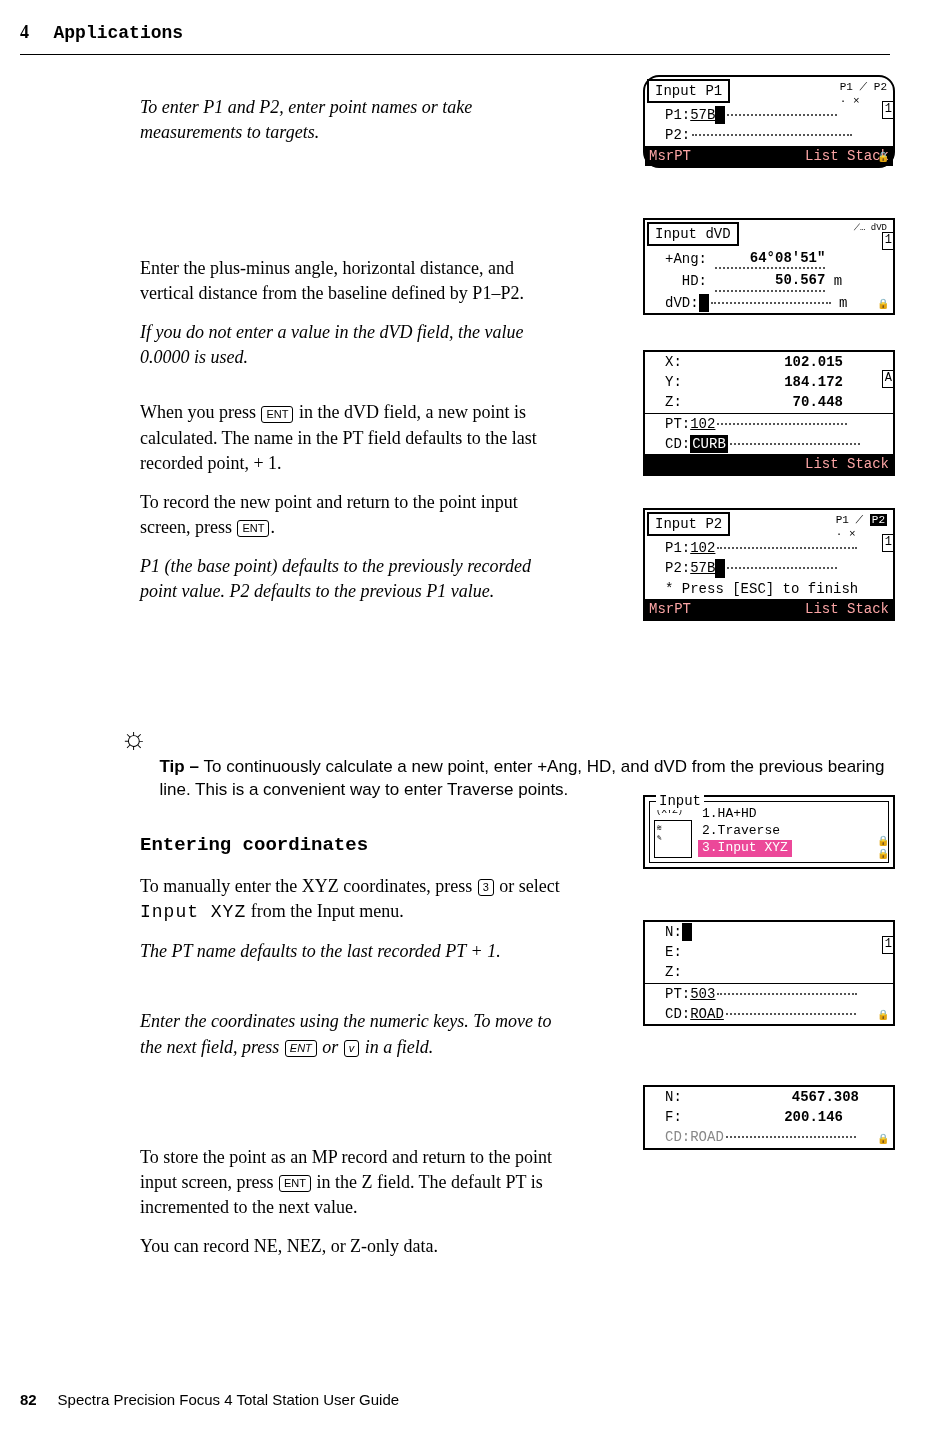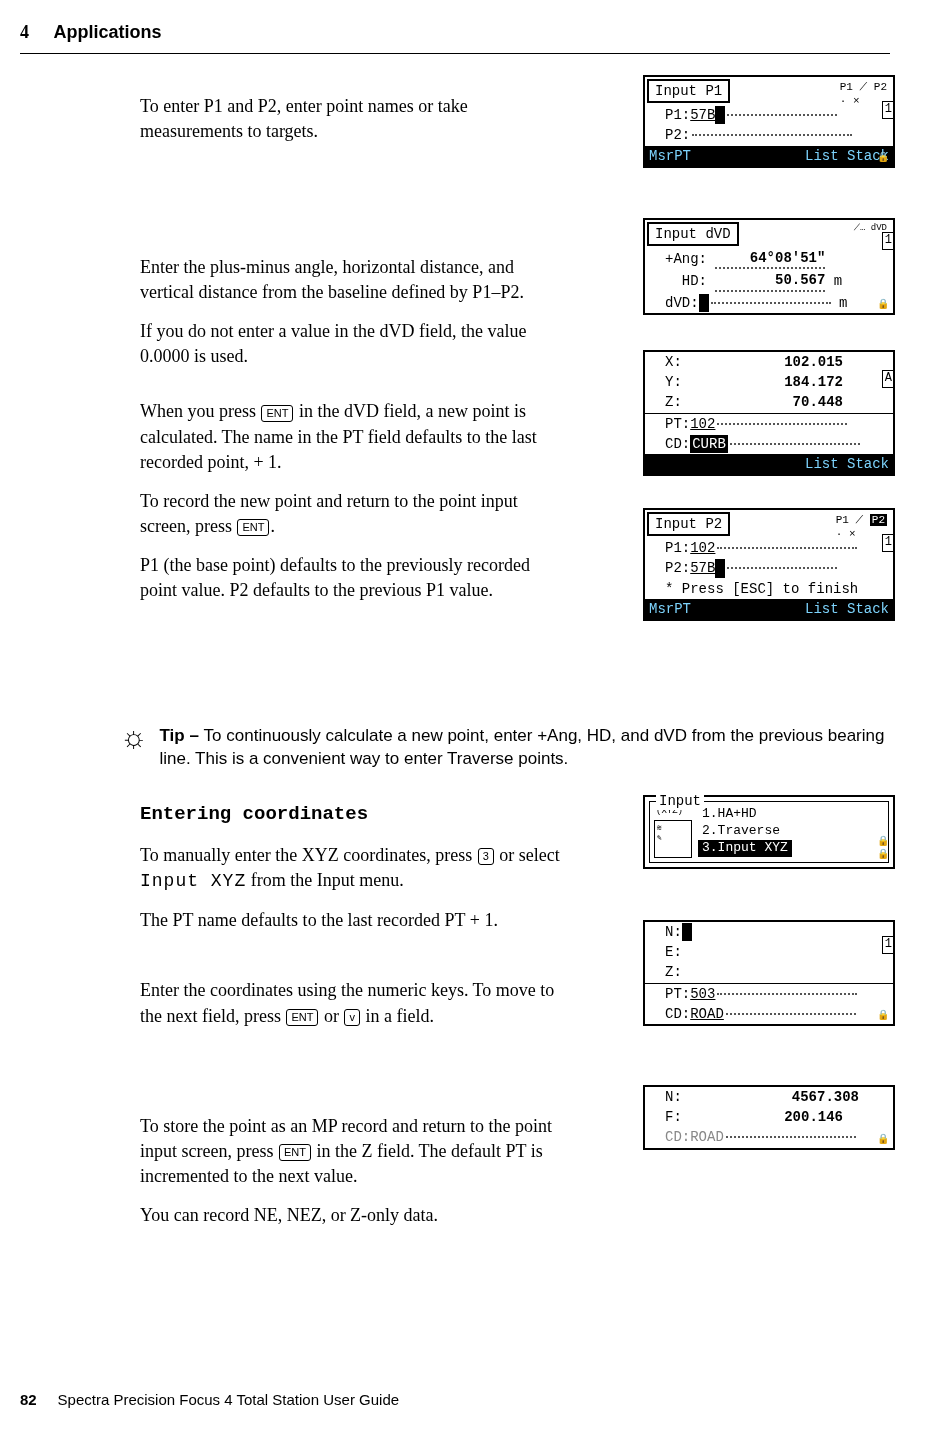--- a/index.html
+++ b/index.html
@@ -13,27 +13,27 @@
       background: #fff;
       position: relative;
       padding: 20px 40px 40px 20px;
     }
     .header-line {
       border-bottom: 1px solid #000;
       padding-bottom: 8px;
       margin-bottom: 40px;
     }
     .chapter-num { font-weight: bold; font-size: 18px; }
-    .chapter-title { font-family: Liberation Sans, sans-serif; font-weight: bold; margin-left: 20px; }
+    .chapter-title { font-family: Liberation Mono, monospace; font-weight: bold; margin-left: 20px; }
     .content-col {
       width: 430px;
       margin-left: 120px;
     }
     .para { margin-bottom: 14px; }
-    .block { margin-bottom: 30px; }
+    .block { margin-bottom: 30px; font-style: italic; }
     .key {
       display: inline-block;
       border: 1px solid #000;
       border-radius: 3px;
       padding: 0 4px;
       font-family: Arial, sans-serif;
       font-size: 11px;
       line-height: 15px;
       vertical-align: middle;
       margin: 0 1px;
@@ -53,21 +53,21 @@
       border: 2px solid #000;
       display: inline-block;
       padding: 1px 6px;
       margin: 2px;
       font-family: 'Courier New', monospace;
     }
     .screen-row { padding: 1px 20px; display: flex; align-items: center; }
     .dotted { border-bottom: 2px dotted #555; display: inline-block; min-width: 80px; margin-left: 2px; }
     .screen-bottom {
       background: #000;
-      color: #7dd3fc;
+      color: #fca5a5;
       padding: 1px 4px;
       display: flex;
       justify-content: space-between;
       font-family: 'Courier New', monospace;
     }
     .inv { background: #000; color: #fff; padding: 0 2px; }
     .cursor { background: #000; color: #000; display: inline-block; width: 10px; }
     .side-badge {
       position: absolute;
       right: -2px;
@@ -77,21 +77,21 @@
       padding: 0 2px;
     }
     .lock-icon {
       position: absolute;
       right: 3px;
       font-size: 10px;
     }
     .icon-corner { position: absolute; right: 6px; top: 3px; font-size: 11px; }
     .tip-row { display: flex; align-items: flex-start; gap: 12px; margin: 30px 0 30px 100px; width: 790px; }
     .tip-icon { font-size: 30px; line-height: 1; margin-top: -2px; }
-    .tip-text { font-family: Arial, sans-serif; font-size: 17px; line-height: 1.4; }
+    .tip-text { font-family: Arial, sans-serif; font-size: 17px; line-height: 1.4; margin-top: 30px; }
     .tip-label { font-weight: bold; }
     .subheading {
       font-family: Liberation Mono, monospace;
       font-weight: bold;
       font-size: 19px;
       margin: 25px 0 15px 120px;
     }
     .footer {
       position: absolute;
       bottom: 25px;
@@ -106,33 +106,33 @@
       width: 38px;
       height: 38px;
       vertical-align: middle;
       margin: 2px 6px 2px 2px;
       position: relative;
       font-size: 8px;
       text-align: left;
       padding: 2px;
     }
     .menu-item { padding: 0 4px; font-size: 13px; }
-    .menu-item.sel { background: #000000; color: #fff; }
+    .menu-item.sel { background: #ec4899; color: #fff; }
     .group-frame { border: 1px solid #000; margin: 4px; position: relative; padding: 4px 2px 2px 2px; }
     .group-label { position: absolute; top: -10px; left: 6px; background: #fff; padding: 0 3px; font-size: 14px; }
   </style>
 </head>
 <body>
 
 <div class="header-line">
   <span class="chapter-num">4</span>
   <span class="chapter-title">Applications</span>
 </div>
 
-<div class="screen" style="top:75px;">
+<div class="screen" style="top:75px;border-radius:16px;">
   <div style="position:relative;">
     <span class="screen-title">Input P1</span>
     <span class="icon-corner"><span>P1</span> ⟋ <span>P2</span><br>· ×</span>
     <span class="side-badge" style="top:24px;">1</span>
   </div>
   <div class="screen-row">
     <span>P1:</span>
       <span style="text-decoration:underline;">57B</span>
       <span class="cursor">&nbsp;</span>
       <span class="dotted" style="min-width:110px;"></span>

